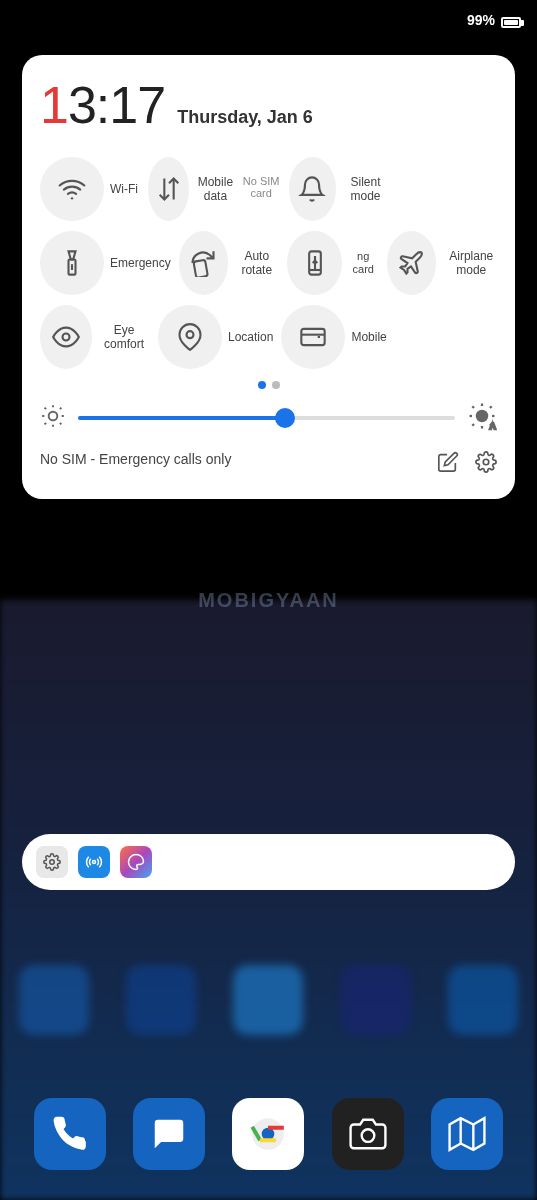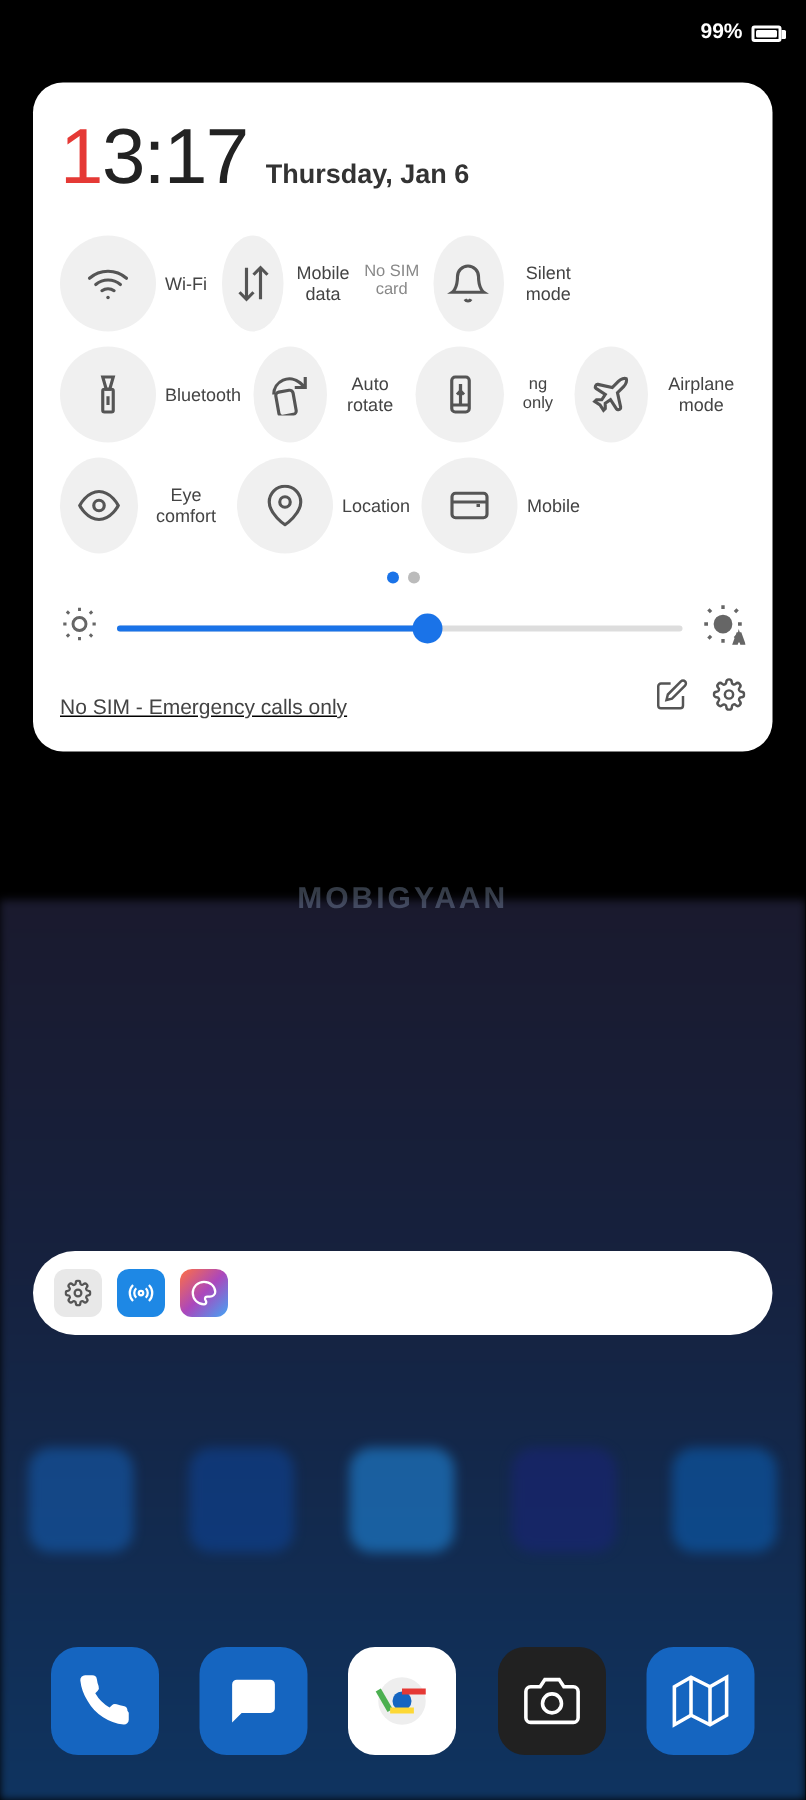--- a/index.html
+++ b/index.html
@@ -227,23 +227,22 @@
       transform: translate(-50%, -50%);
       width: 20px;
       height: 20px;
       background: #1a73e8;
       border-radius: 50%;
     }
 
     
     .bottom-row {
       display: flex;
-      align-items: flex-end;
+      align-items: flex-start;
       justify-content: space-between;
-      text-decoration: underline;
     }
 
     .sim-text {
       font-size: 14px;
       color: #444;
     }
 
     .bottom-icons {
       display: flex;
       gap: 16px;
@@ -411,21 +410,21 @@
   <div class="tiles-grid" style="margin-top:10px;">
 
     <div class="tile">
       <div class="tile-circle">
         <svg viewBox="0 0 24 24">
           <path d="M9 2l2 7h2l2-7H9z"></path>
           <rect x="9" y="9" width="6" height="13" rx="1"></rect>
           <line x1="12" y1="13" x2="12" y2="18"></line>
         </svg>
       </div>
-      <span class="tile-label">Bluetooth</span>
+      <span class="tile-label">Emergency</span>
     </div>
 
     <div class="tile">
       <div class="tile-circle">
         <svg viewBox="0 0 24 24">
           <path d="M21 2v6h-6"></path>
           <path d="M3 12a9 9 0 0 1 15-6.7L21 8"></path>
           <rect x="5" y="10" width="10" height="14" rx="2" transform="rotate(-10 10 17)"></rect>
         </svg>
       </div>
@@ -435,21 +434,21 @@
     <div class="tile">
       <div class="tile-circle">
         <svg viewBox="0 0 24 24">
           <rect x="7" y="2" width="10" height="20" rx="2"></rect>
           <line x1="12" y1="6" x2="12" y2="10"></line>
           <polyline points="10 12 12 10 14 12"></polyline>
           <line x1="7" y1="18" x2="17" y2="18"></line>
           <line x1="12" y1="6" x2="12" y2="18"></line>
         </svg>
       </div>
-      <span class="tile-label" style="font-size:11px;">ng only</span>
+      <span class="tile-label" style="font-size:11px;">ng card</span>
     </div>
 
     <div class="tile">
       <div class="tile-circle">
         <svg viewBox="0 0 24 24">
           <path d="M17.8 19.2L16 11l3.5-3.5C21 6 21.5 4 21 3c-1-.5-3 0-4.5 1.5L13 8 4.8 6.2c-.5-.1-.9.1-1.1.5l-.3.5c-.2.5-.1 1 .3 1.3L9 12l-2 3H4l-1 1 3 2 2 3 1-1v-3l3-2 3.5 5.3c.3.4.8.5 1.3.3l.5-.2c.4-.3.6-.7.5-1.2z"></path>
         </svg>
       </div>
       <span class="tile-label">Airplane mode</span>
     </div>

